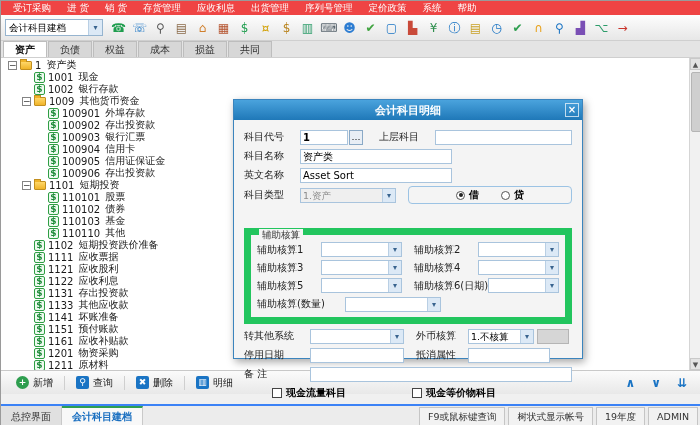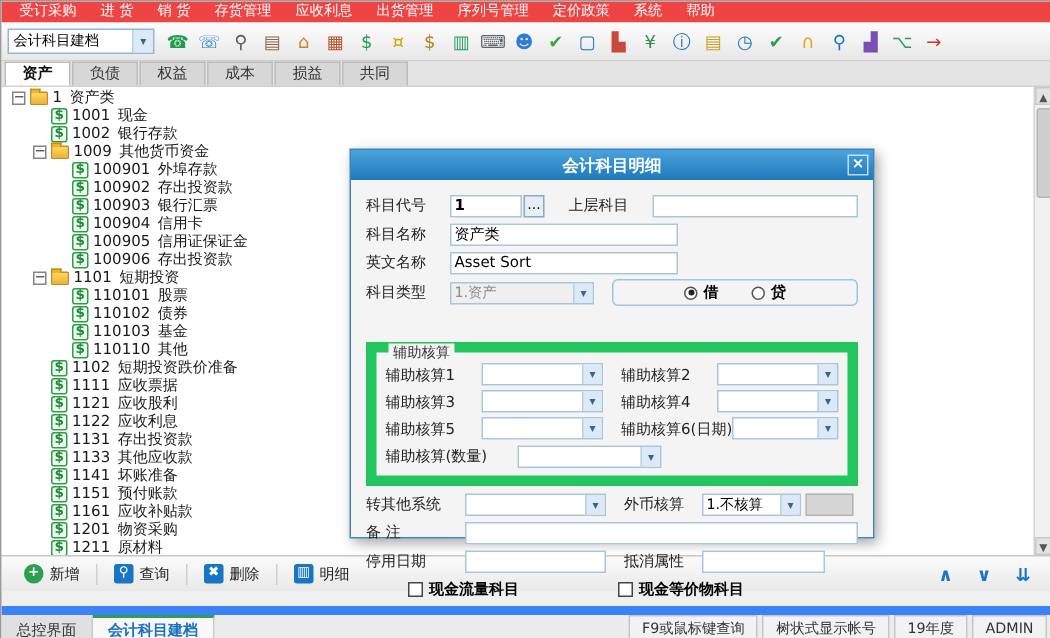--- a/index.html
+++ b/index.html
@@ -73,21 +73,21 @@
   .actionbar{position:absolute;top:369px;left:0;width:700px;height:24px;background:linear-gradient(#fbfbfb,#e8e8e8);border-top:1px solid #c9c9c9;display:flex;align-items:center;padding:0 6px;box-sizing:border-box;}
   #action-buttons{display:flex;align-items:center;height:100%;}
   .abtn{display:inline-flex;align-items:center;gap:4px;padding:0 9px;font-size:10px;color:#222;cursor:default;}
   .chip{width:13px;height:13px;border-radius:7px;color:#fff;font-size:9px;line-height:13px;text-align:center;font-weight:bold;flex:none;}
   .chip.square{border-radius:2px;}
   .vsep{width:1px;height:14px;background:#cfcfcf;margin:0 2px;flex:none;}
   #nav-buttons{margin-left:auto;display:flex;gap:16px;padding-right:8px;}
   .navbtn{color:#1a74c4;font-size:12px;font-weight:bold;cursor:default;}
 
   
-  .statusbar{position:absolute;top:403px;left:0;width:700px;height:22px;background:#ececec;border-top:6px solid #3b82f6;display:flex;align-items:flex-start;box-sizing:border-box;}
+  .statusbar{position:absolute;top:403px;left:0;width:700px;height:22px;background:#ececec;border-top:2px solid #3b82f6;display:flex;align-items:flex-end;box-sizing:border-box;}
   .stab{font-size:10px;padding:0 10px;height:21px;line-height:21px;border-right:1px solid #c9c9c9;background:#e0e0e0;color:#333;cursor:default;}
   .stab.active{background:#f8f8f8;color:#1a6fc0;border-top:2px solid #2e9e4f;line-height:18px;font-weight:bold;}
   .flexfill{flex:1;}
   .seg{font-size:9.5px;color:#333;height:17px;line-height:17px;padding:0 8px;border:1px solid #c5c5c5;background:#f2f2f2;margin-right:3px;white-space:nowrap;}
 </style>
 </head>
 <body>
 
 <div class="window">
 
@@ -445,29 +445,29 @@
         </span>
         <span class="lbl w52 ml14">外币核算</span>
         <span class="sel" style="width:66px">
           <span class="seltxt">1.不核算</span>
           <span class="selarw">▾</span>
         </span>
         <span class="graybox"></span>
       </div>
 
       <div class="drow">
-        <span class="lbl w64">备  注</span>
-        <span class="inp" style="flex:1"></span>
-      </div>
-
-      <div class="drow">
         <span class="lbl w64">停用日期</span>
         <span class="inp" style="width:94px"></span>
         <span class="lbl w52 ml14">抵消属性</span>
         <span class="inp" style="width:82px"></span>
+      </div>
+
+      <div class="drow">
+        <span class="lbl w64">备  注</span>
+        <span class="inp" style="flex:1"></span>
       </div>
 
       <div class="drow cbrow">
         <span class="cbitem">
           <span class="cbx"></span>
           <span>现金流量科目</span>
         </span>
         <span class="cbitem">
           <span class="cbx"></span>
           <span>现金等价物科目</span>

